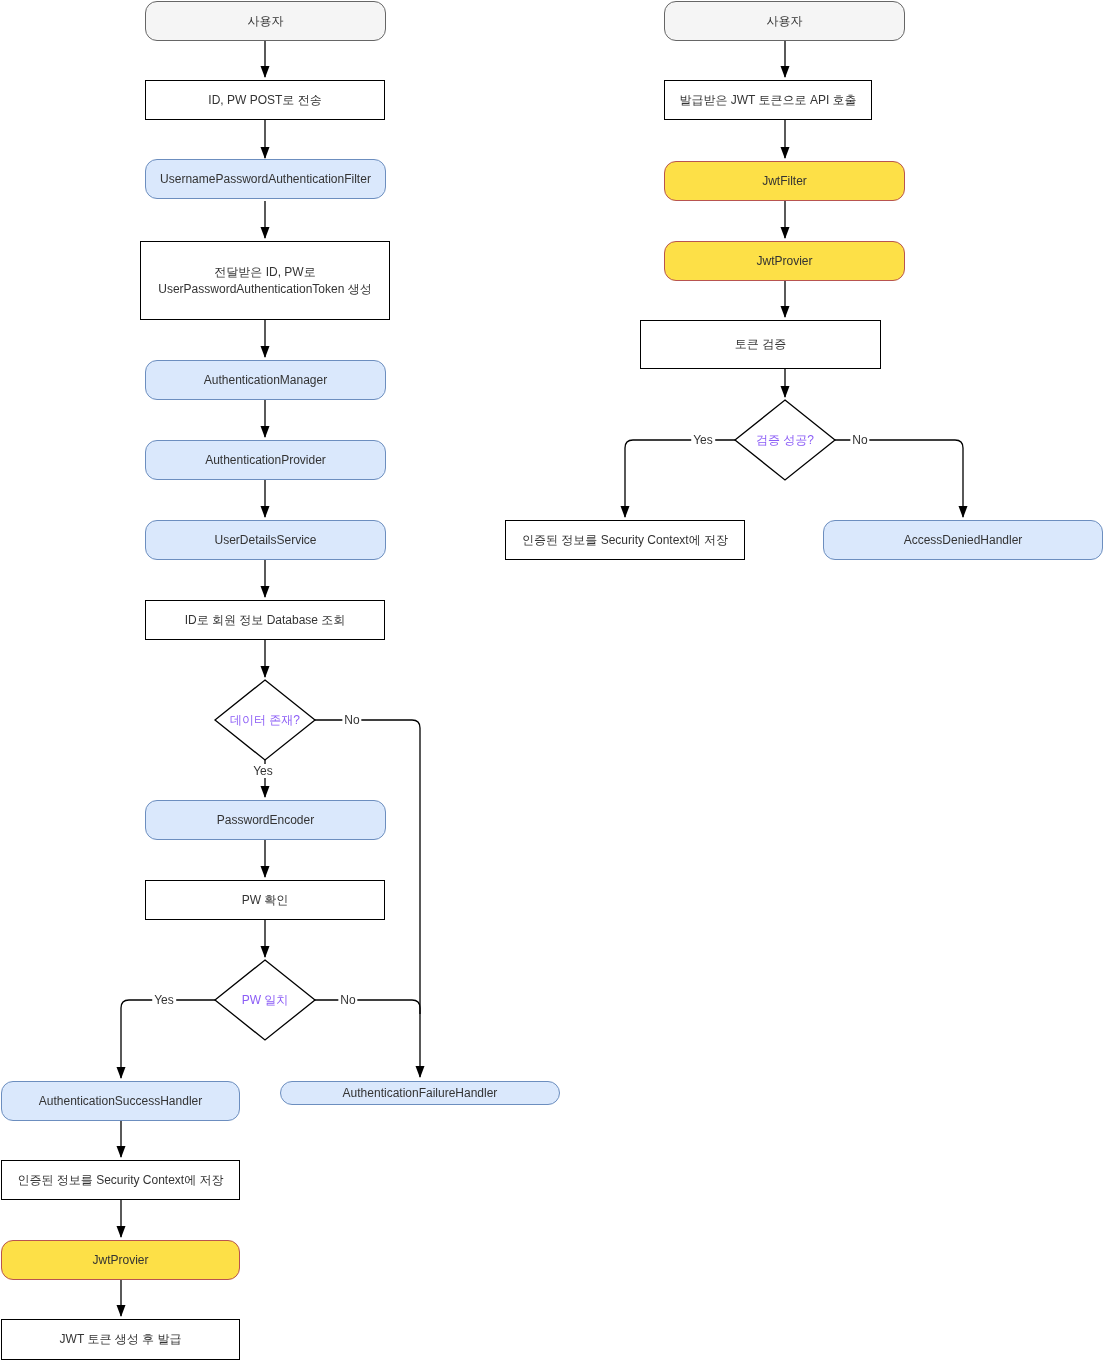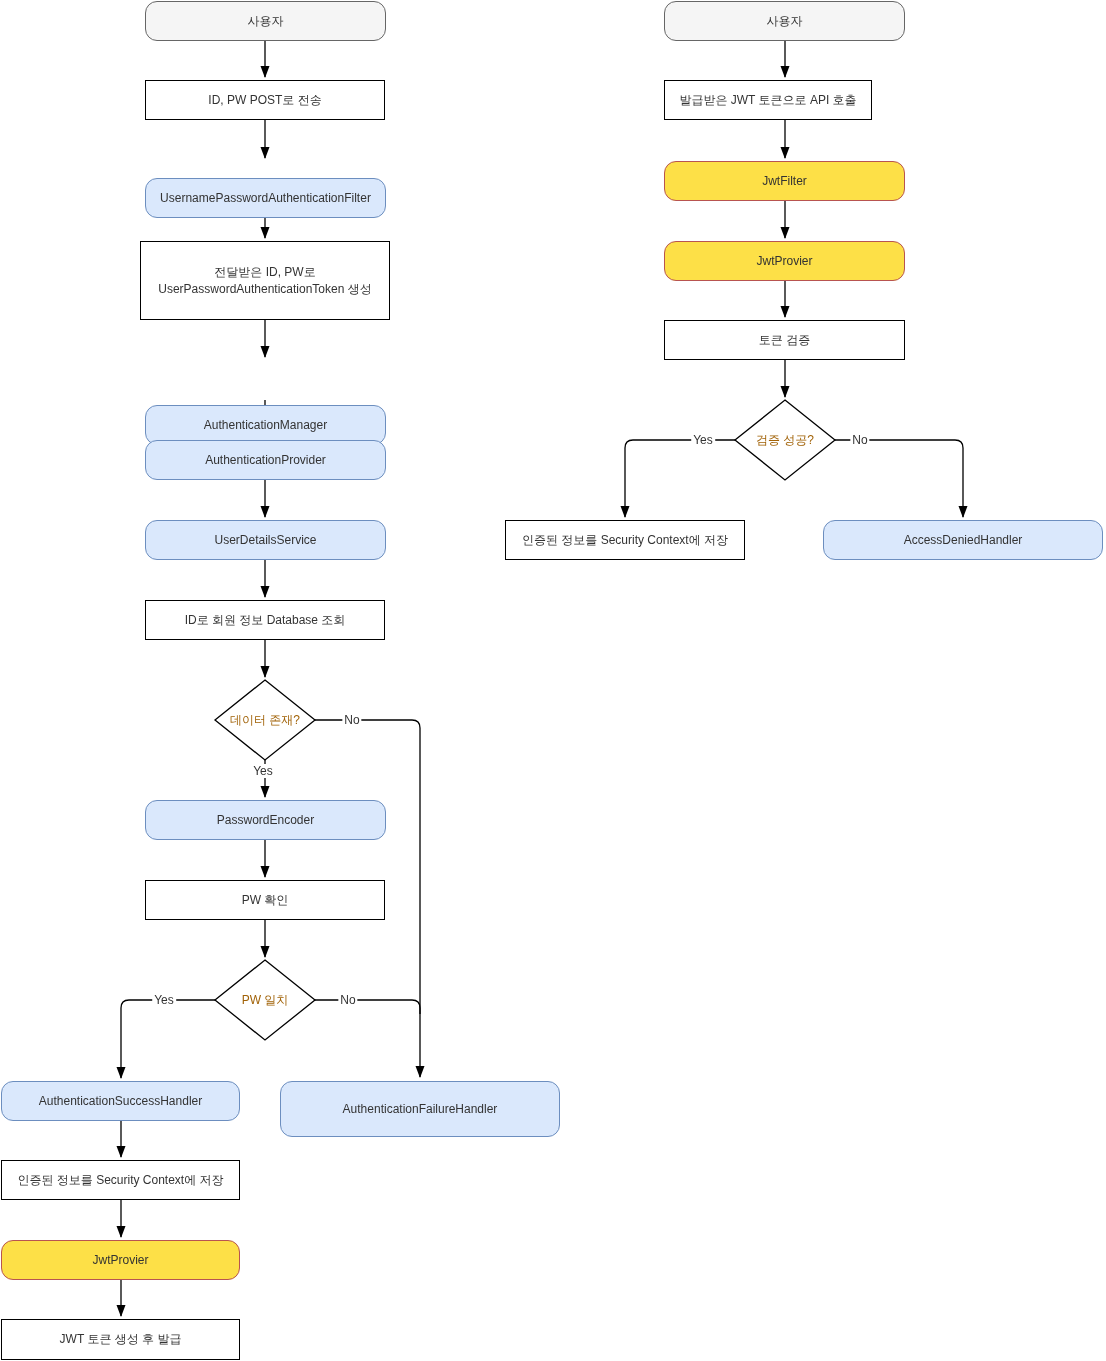--- a/index.html
+++ b/index.html
@@ -27,21 +27,21 @@
   .rounded { border-radius: 12px; text-align: center; }
   .proc-blue { background:#dae8fc; border:1px solid #6c8ebf; }
   .proc-red  { background:#fde047; border:1px solid #b85450; }
   .terminal  { background:#f5f5f5; border:1px solid #666666; }
   .step      { background:#ffffff; border:1px solid #000000; }
   .multiline { white-space: pre-line; }
   .decision-label {
     position: absolute;
     transform: translate(-50%, -50%);
     font-size: 12px;
-    color: #a16207;
+    color: #8b5cf6;
     white-space: nowrap;
   }
   .edge-label {
     position: absolute;
     transform: translate(-50%, -50%);
     font-size: 12px;
     color: #333333;
     background: #ffffff;
     padding: 0 2px;
     white-space: nowrap;
@@ -92,26 +92,26 @@
       <polygon points="265,680 315,720 265,760 215,720"></polygon>
       <polygon points="265,960 315,1000 265,1040 215,1000"></polygon>
       <polygon points="785,400 835,440 785,480 735,440"></polygon>
     </g>
   </svg>
 
   <div class="node terminal rounded" style="left:145px; top:1px; width:241px; height:40px;">사용자</div>
 
   <div class="node step" style="left:145px; top:80px; width:240px; height:40px;">ID, PW POST로 전송</div>
 
-  <div class="node proc-blue rounded" style="left:145px; top:178px; width:241px; height:40px;">UsernamePasswordAuthenticationFilter</div>
+  <div class="node proc-blue rounded" style="left:145px; top:159px; width:241px; height:40px;">UsernamePasswordAuthenticationFilter</div>
 
   <div class="node step multiline" style="left:140px; top:241px; width:250px; height:79px;">전달받은 ID, PW로
 UserPasswordAuthenticationToken 생성</div>
 
-  <div class="node proc-blue rounded" style="left:145px; top:360px; width:241px; height:40px;margin-top:45px;">AuthenticationManager</div>
+  <div class="node proc-blue rounded" style="left:145px; top:360px; width:241px; height:40px;">AuthenticationManager</div>
 
   <div class="node proc-blue rounded" style="left:145px; top:440px; width:241px; height:40px;">AuthenticationProvider</div>
 
   <div class="node proc-blue rounded" style="left:145px; top:520px; width:241px; height:40px;">UserDetailsService</div>
 
   <div class="node step" style="left:145px; top:600px; width:240px; height:40px;">ID로 회원 정보 Database 조회</div>
 
   <div class="decision-label" style="left:265px; top:720px;">데이터 존재?</div>
   <div class="edge-label" style="left:263px; top:771px;">Yes</div>
   <div class="edge-label" style="left:352px; top:720px;">No</div>
@@ -119,37 +119,37 @@
   <div class="node proc-blue rounded" style="left:145px; top:800px; width:241px; height:40px;">PasswordEncoder</div>
 
   <div class="node step" style="left:145px; top:880px; width:240px; height:40px;">PW 확인</div>
 
   <div class="decision-label" style="left:265px; top:1000px;">PW 일치</div>
   <div class="edge-label" style="left:164px; top:1000px;">Yes</div>
   <div class="edge-label" style="left:348px; top:1000px;">No</div>
 
   <div class="node proc-blue rounded" style="left:1px; top:1081px; width:239px; height:40px;">AuthenticationSuccessHandler</div>
 
-  <div class="node proc-blue rounded" style="left:280px; top:1081px; width:280px; height:56px;">AuthenticationFailureHandler</div>
+  <div class="node proc-blue rounded" style="left:280px; top:1081px; width:280px; height:24px;">AuthenticationFailureHandler</div>
 
   <div class="node step" style="left:1px; top:1160px; width:239px; height:40px;">인증된 정보를 Security Context에 저장</div>
 
   <div class="node proc-red rounded" style="left:1px; top:1240px; width:239px; height:40px;">JwtProvier</div>
 
   <div class="node step" style="left:1px; top:1319px; width:239px; height:41px;">JWT 토큰 생성 후 발급</div>
 
   <div class="node terminal rounded" style="left:664px; top:1px; width:241px; height:40px;">사용자</div>
 
   <div class="node step" style="left:664px; top:80px; width:208px; height:40px;">발급받은 JWT 토큰으로 API 호출</div>
 
   <div class="node proc-red rounded" style="left:664px; top:161px; width:241px; height:40px;">JwtFilter</div>
 
   <div class="node proc-red rounded" style="left:664px; top:241px; width:241px; height:40px;">JwtProvier</div>
 
-  <div class="node step" style="left:664px; top:320px; width:241px; height:40px;">토큰 검증</div>
+  <div class="node step" style="left:640px; top:320px; width:241px; height:49px;">토큰 검증</div>
 
   <div class="decision-label" style="left:785px; top:440px;">검증 성공?</div>
   <div class="edge-label" style="left:703px; top:440px;">Yes</div>
   <div class="edge-label" style="left:860px; top:440px;">No</div>
 
   <div class="node step" style="left:505px; top:520px; width:240px; height:40px;">인증된 정보를 Security Context에 저장</div>
 
   <div class="node proc-blue rounded" style="left:823px; top:520px; width:280px; height:40px;">AccessDeniedHandler</div>
 
 </div>

